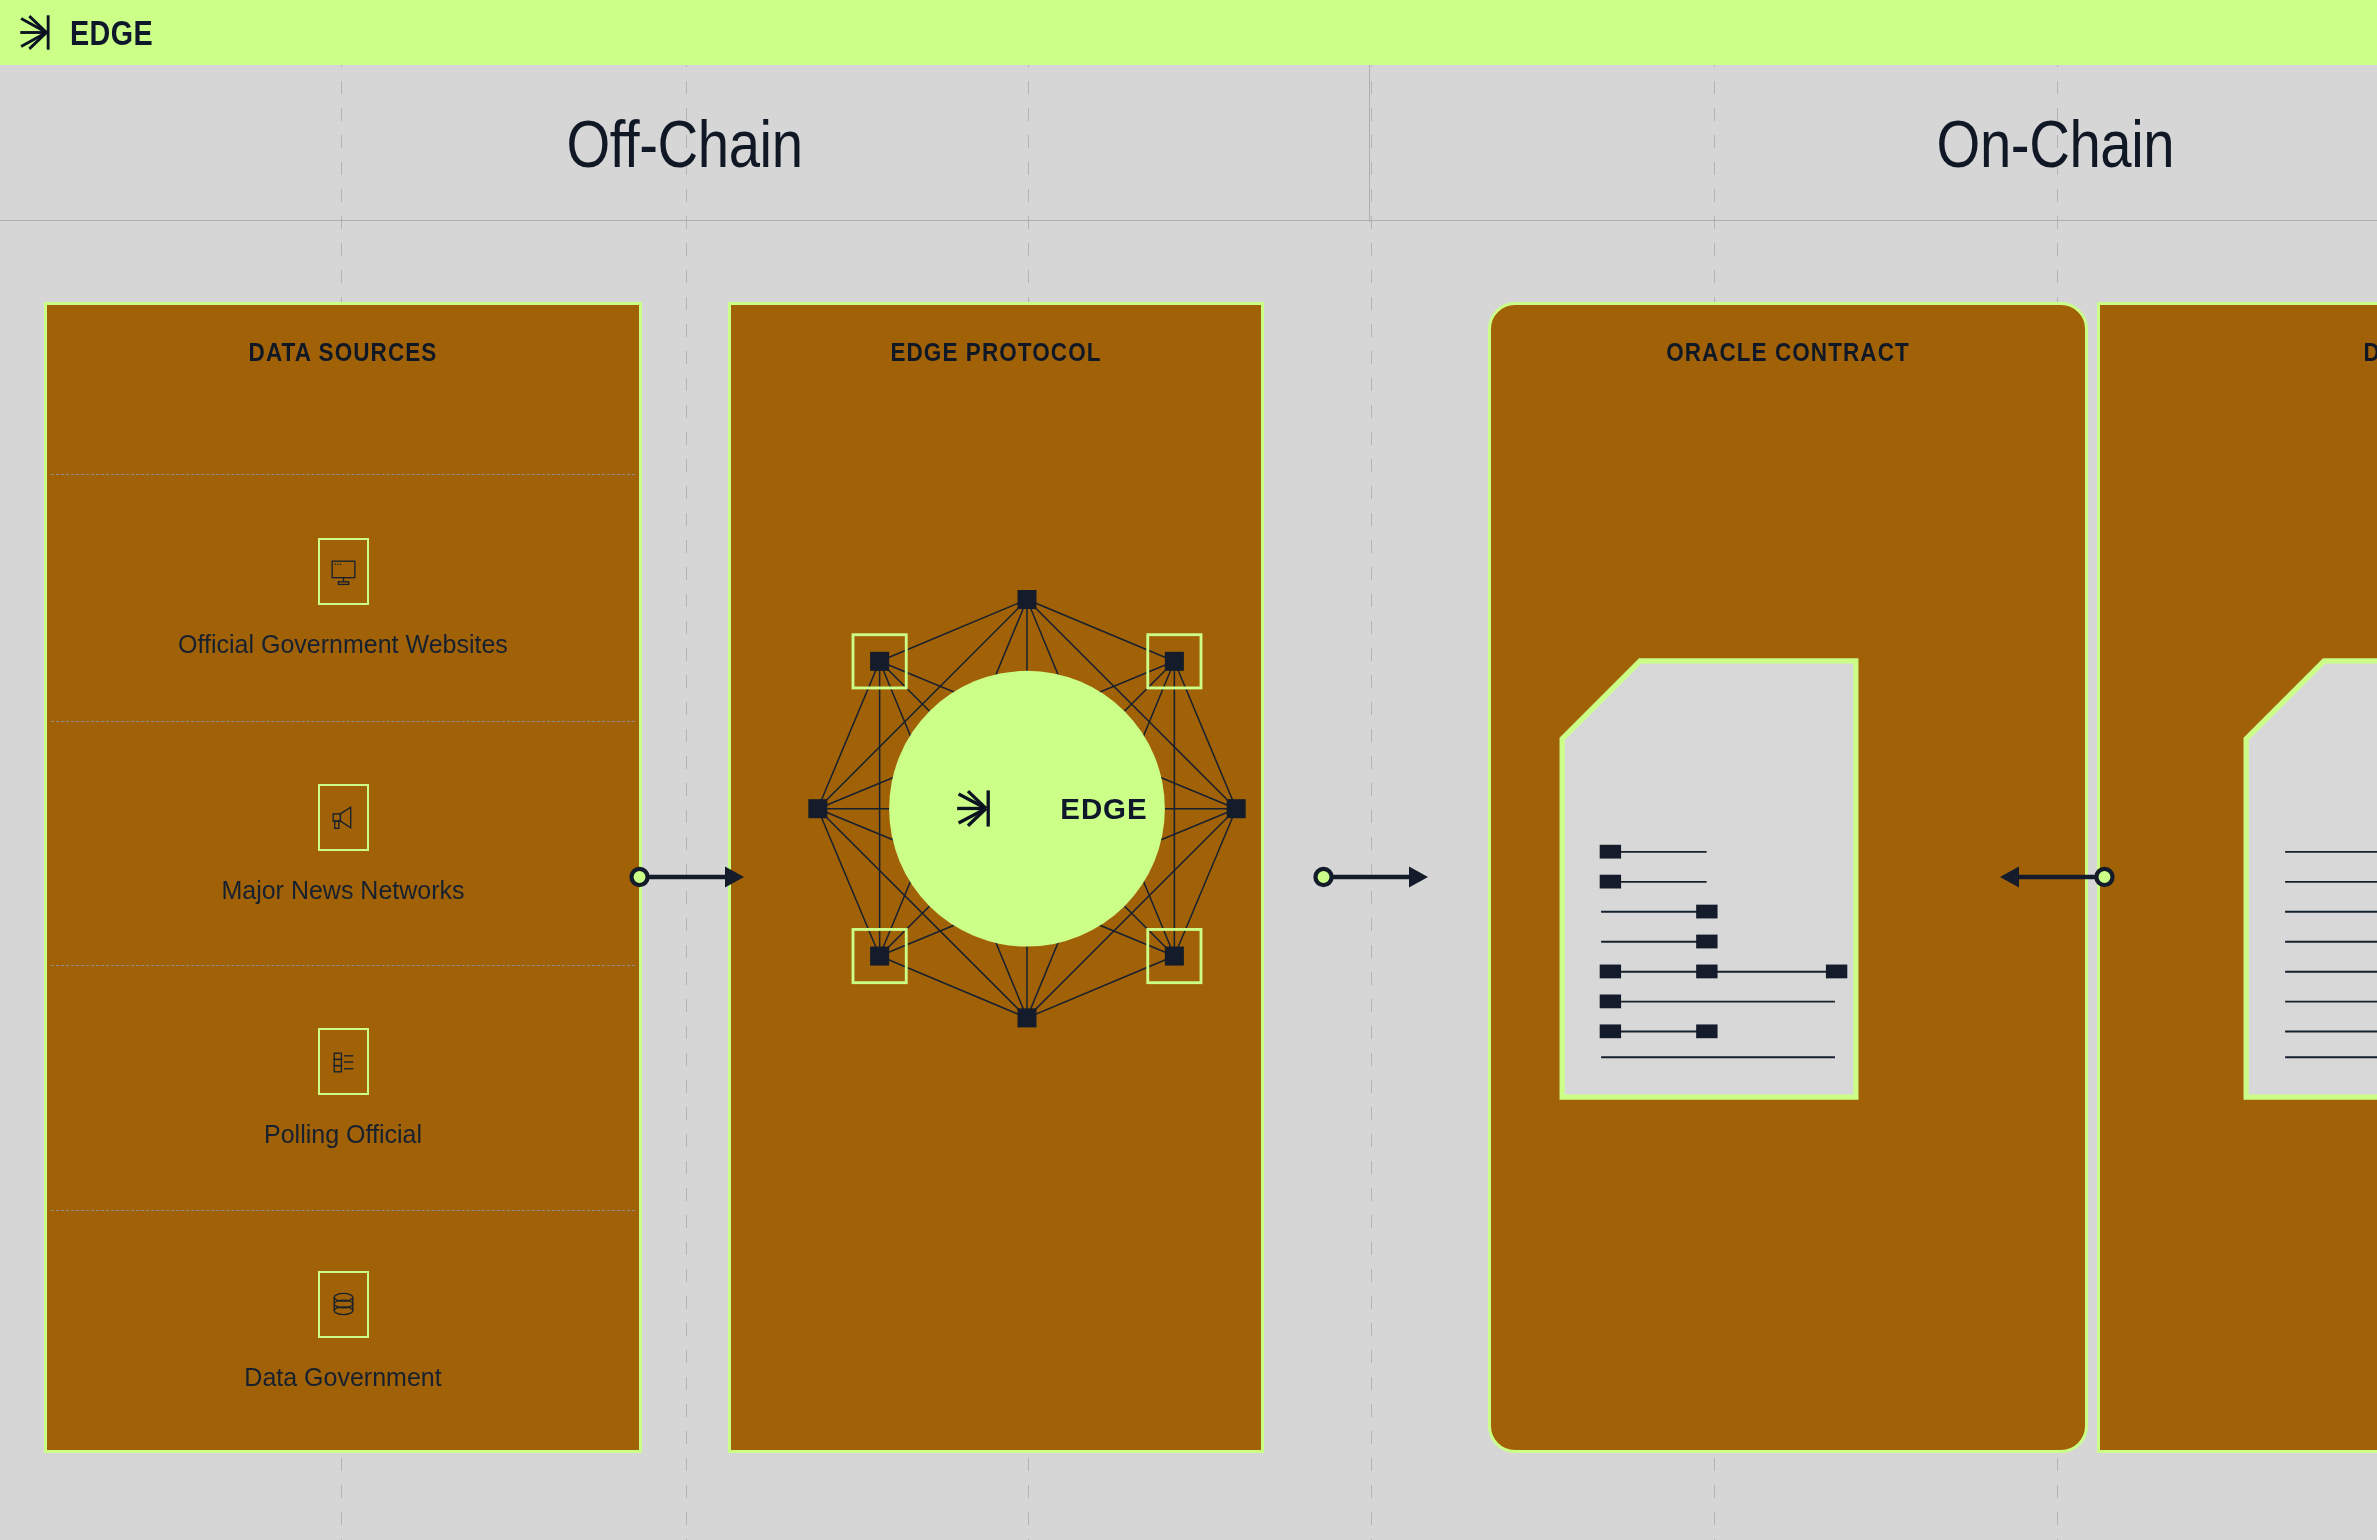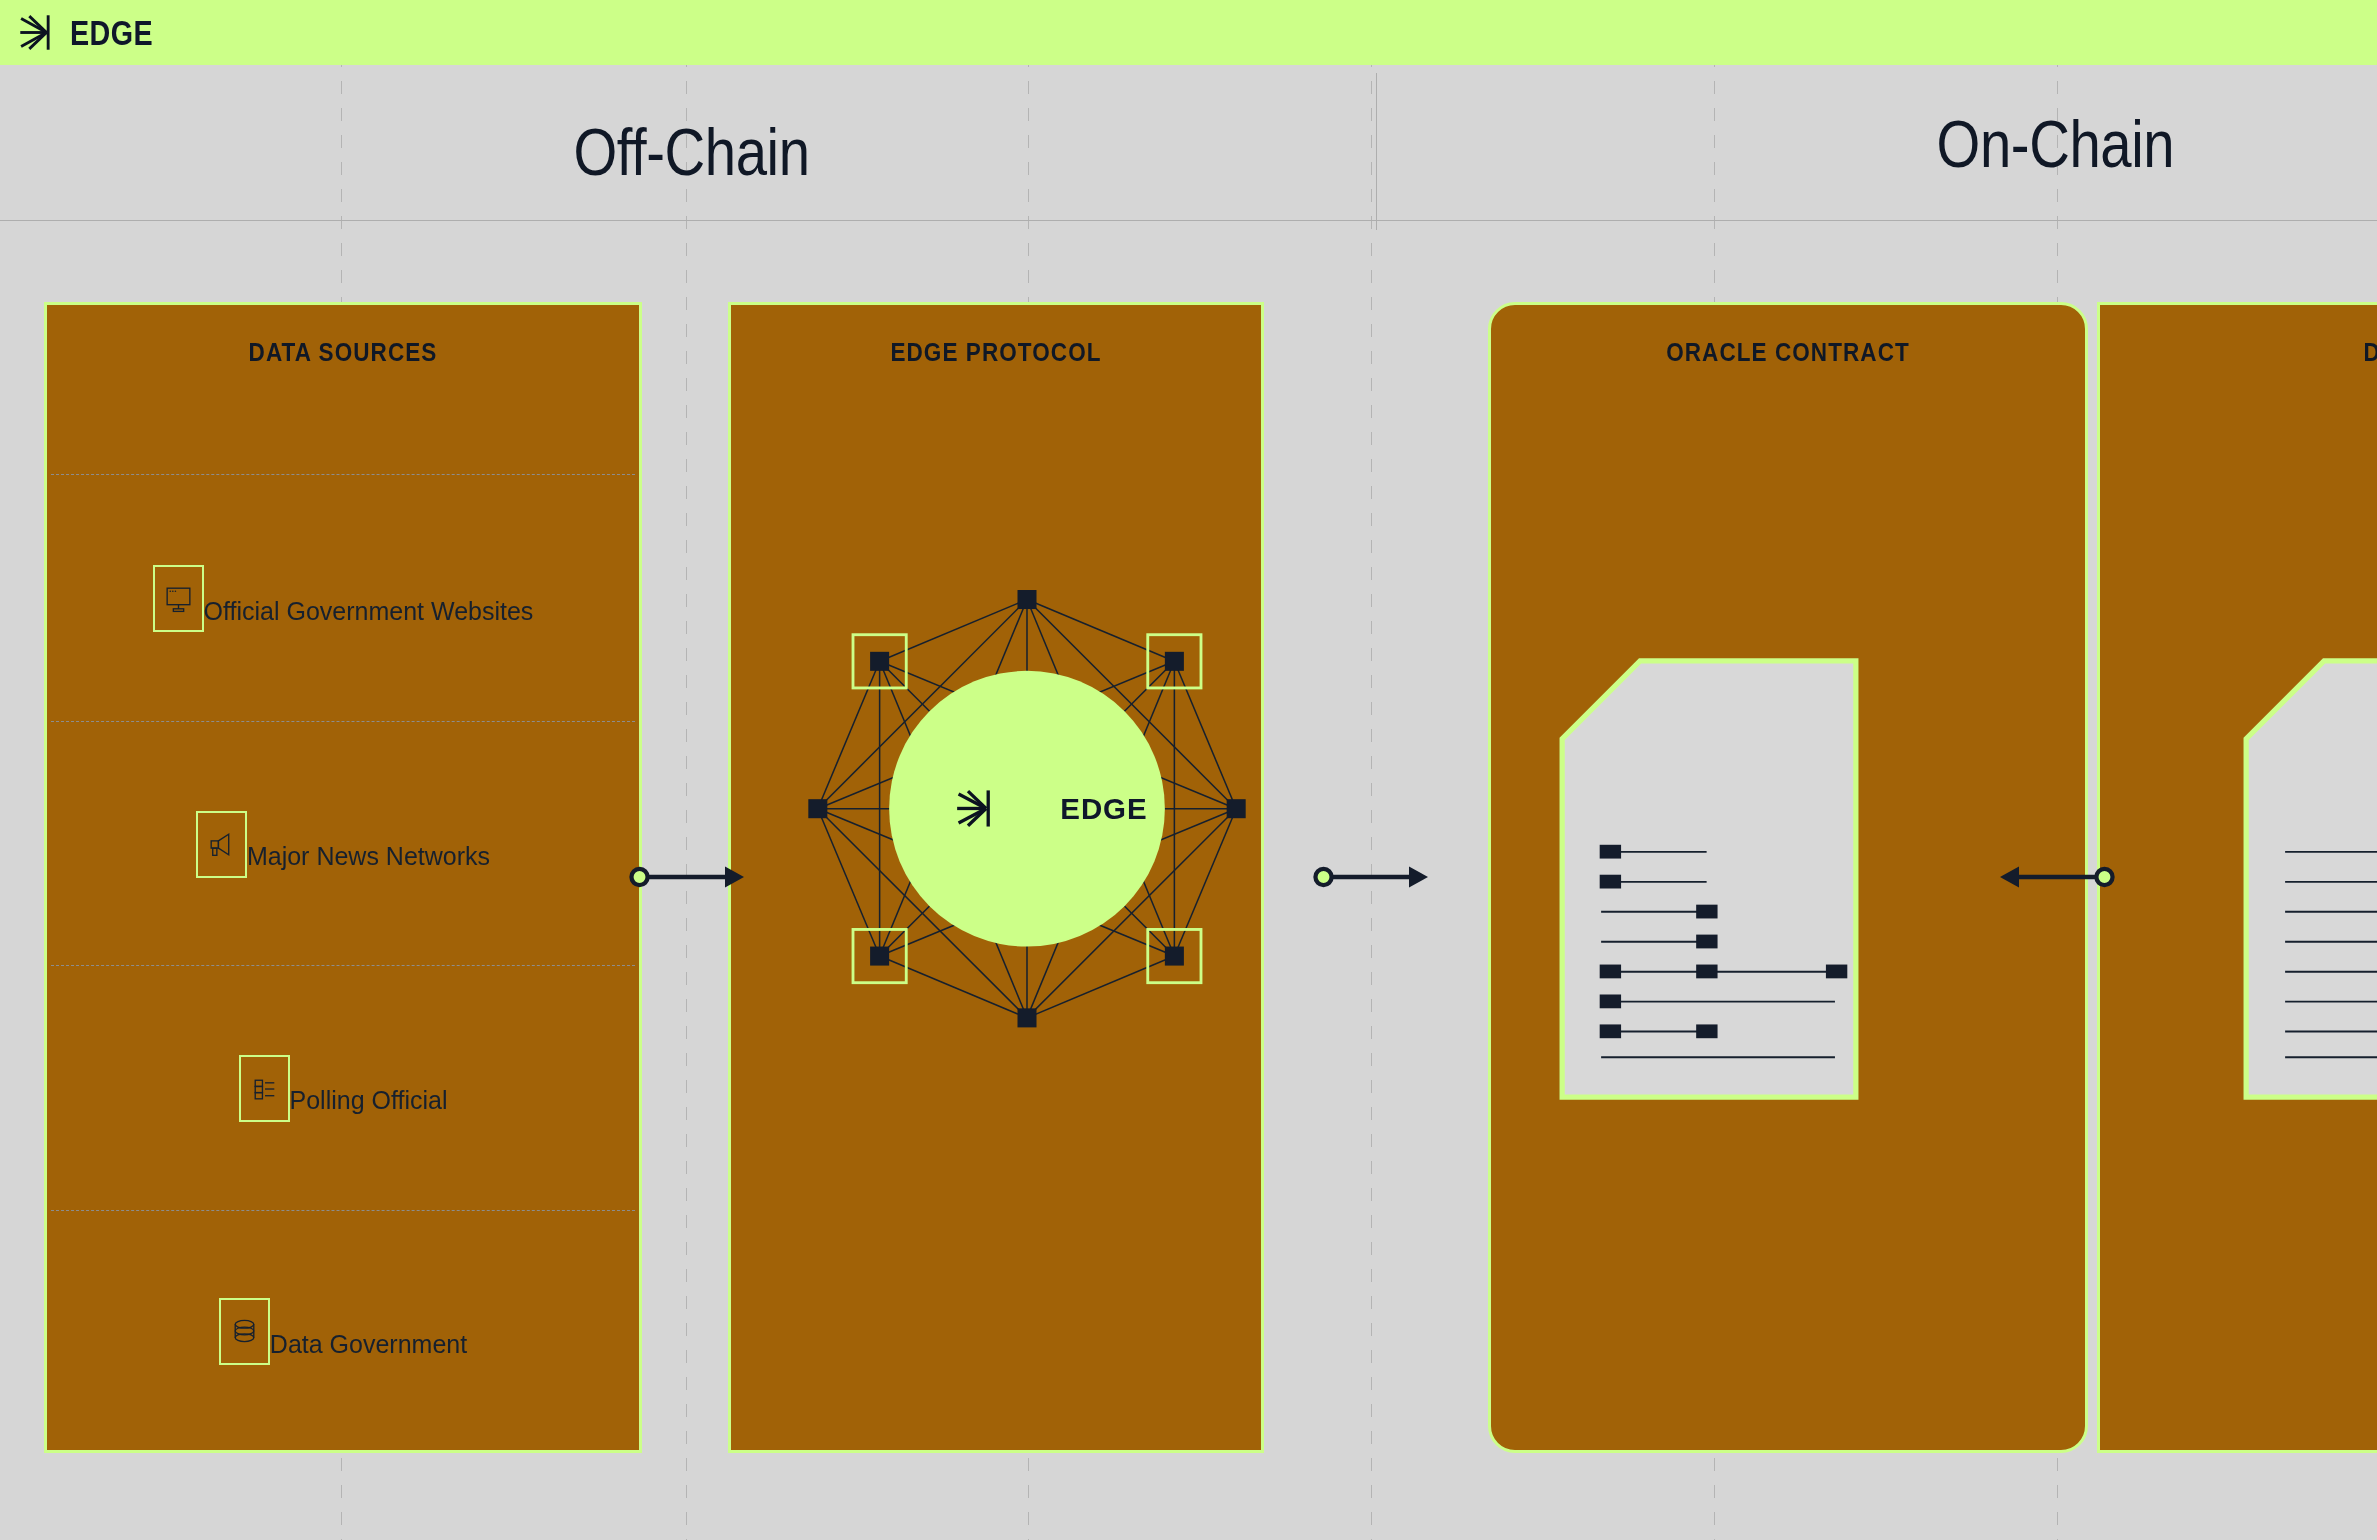--- a/index.html
+++ b/index.html
@@ -39,21 +39,21 @@
   }
   .sec{
     position:absolute;top:0;height:157px;
     display:flex;align-items:center;justify-content:center;
     box-sizing:border-box;
   }
   .sec .t{
     font-size:67px;font-weight:400;color:#101826;letter-spacing:-0.5px;
     transform:scaleX(.84);transform-origin:center;white-space:nowrap;
   }
-  #sec-off{left:7px;width:1370px;border-right:1.4px solid #aeaeae;margin-top:8px;}
+  #sec-off{left:0;width:1370px;border-right:1.4px solid #aeaeae;}
   #sec-on{left:1372px;width:1367px;}
   #sec-underline{
     position:absolute;left:0;top:220px;width:2739px;height:1.4px;background:#aeaeae;z-index:11;
   }
 
   
   .panel{
     position:absolute;
     background:#a16207;
     border:3.3px solid #ccff88;
@@ -65,21 +65,21 @@
     display:flex;align-items:center;justify-content:center;
     font-size:25px;font-weight:700;letter-spacing:1.2px;color:#101826;
     transform:scaleX(.9);
   }
   .panel > .ptitle-rule{
     position:absolute;left:3.8px;right:3.8px;top:169px;height:0;
     border-top:1.9px dashed #8d8d8d;
   }
 
   
-  .src-row{position:absolute;left:3.8px;right:3.8px;display:flex;flex-direction:row;
+  .src-row{position:absolute;left:3.8px;right:3.8px;display:flex;flex-direction:column;
            align-items:center;justify-content:center;box-sizing:border-box;}
   .src-row + .src-row{border-top:1.9px dashed #8d8d8d;}
   .src-ico{
     width:51px;height:67px;border:2.4px solid #ccff88;box-sizing:border-box;
     display:flex;align-items:center;justify-content:center;background:transparent;
   }
   .src-ico svg{display:block;}
   .src-label{margin-top:25px;font-size:25px;color:#16202e;white-space:nowrap;}
 
   

